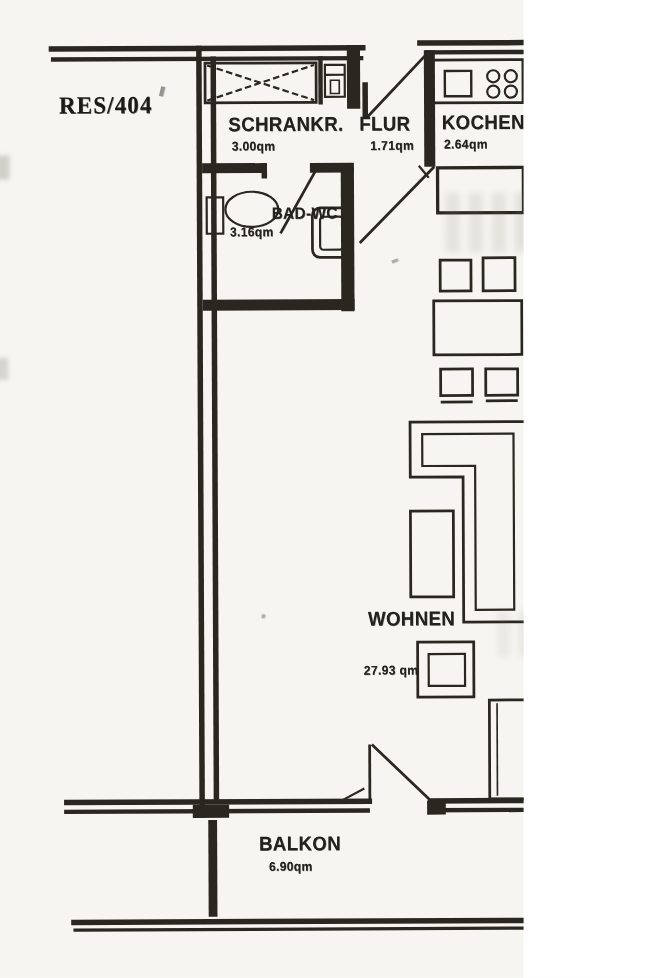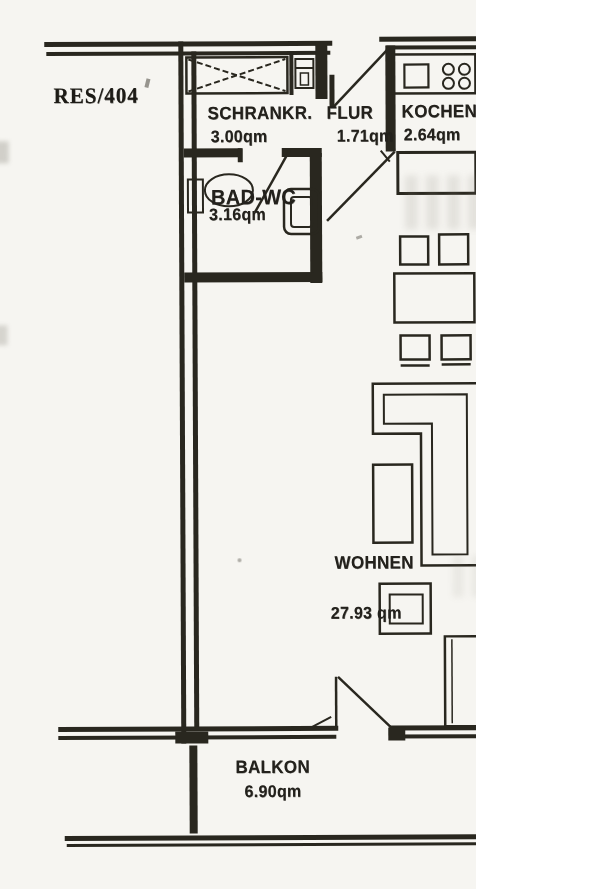--- a/index.html
+++ b/index.html
@@ -4,22 +4,22 @@
 <style>
   html,body{margin:0;padding:0;}
   body{background:#ffffff;font-family:"Liberation Sans",sans-serif;}
   .screen{position:relative;width:476px;height:889px;background:#f6f5f1;overflow:hidden;}
   .tilt{position:absolute;left:0;top:0;width:600px;height:889px;transform:rotate(-0.25deg);transform-origin:300px 440px;}
   svg{position:absolute;left:0;top:0;}
   .lbl{position:absolute;white-space:nowrap;color:#23211c;font-weight:bold;
        letter-spacing:0.3px;line-height:1;transform:scaleY(1.06);transform-origin:left top;
        text-shadow:0.4px 0.4px 0 rgba(35,33,28,0.55);}
   .room-name{font-size:17px;}
-  .room-area{font-size:16px;}
-  .bad-name{font-size:20px;}
+  .room-area{font-size:11px;}
+  .bad-name{font-size:14px;margin-left:36px;}
   .plan-id{font-family:"Liberation Serif",serif;font-size:21px;letter-spacing:1px;
            color:#1d1b16;text-shadow:0.5px 0.5px 0 rgba(29,27,22,0.6);}
   .artifact{position:absolute;pointer-events:none;}
   .bleed1{left:406px;top:176px;width:196px;height:54px;opacity:.5;filter:blur(3px);
           background:repeating-linear-gradient(90deg,rgba(125,120,108,.30) 0 13px,rgba(125,120,108,0) 13px 21px);}
   .bleed2{left:452px;top:556px;width:150px;height:42px;opacity:.38;filter:blur(3px);
           background:repeating-linear-gradient(90deg,rgba(125,120,108,.28) 0 11px,rgba(125,120,108,0) 11px 19px);}
   .edge1{left:-4px;top:140px;width:14px;height:22px;background:#8d8a80;opacity:.35;filter:blur(2px);}
   .edge2{left:-5px;top:324px;width:13px;height:20px;background:#8d8a80;opacity:.3;filter:blur(2px);}
   .speck1{left:147px;top:78px;width:4px;height:9px;background:#4a473f;opacity:.55;transform:rotate(14deg);filter:blur(.4px);}

